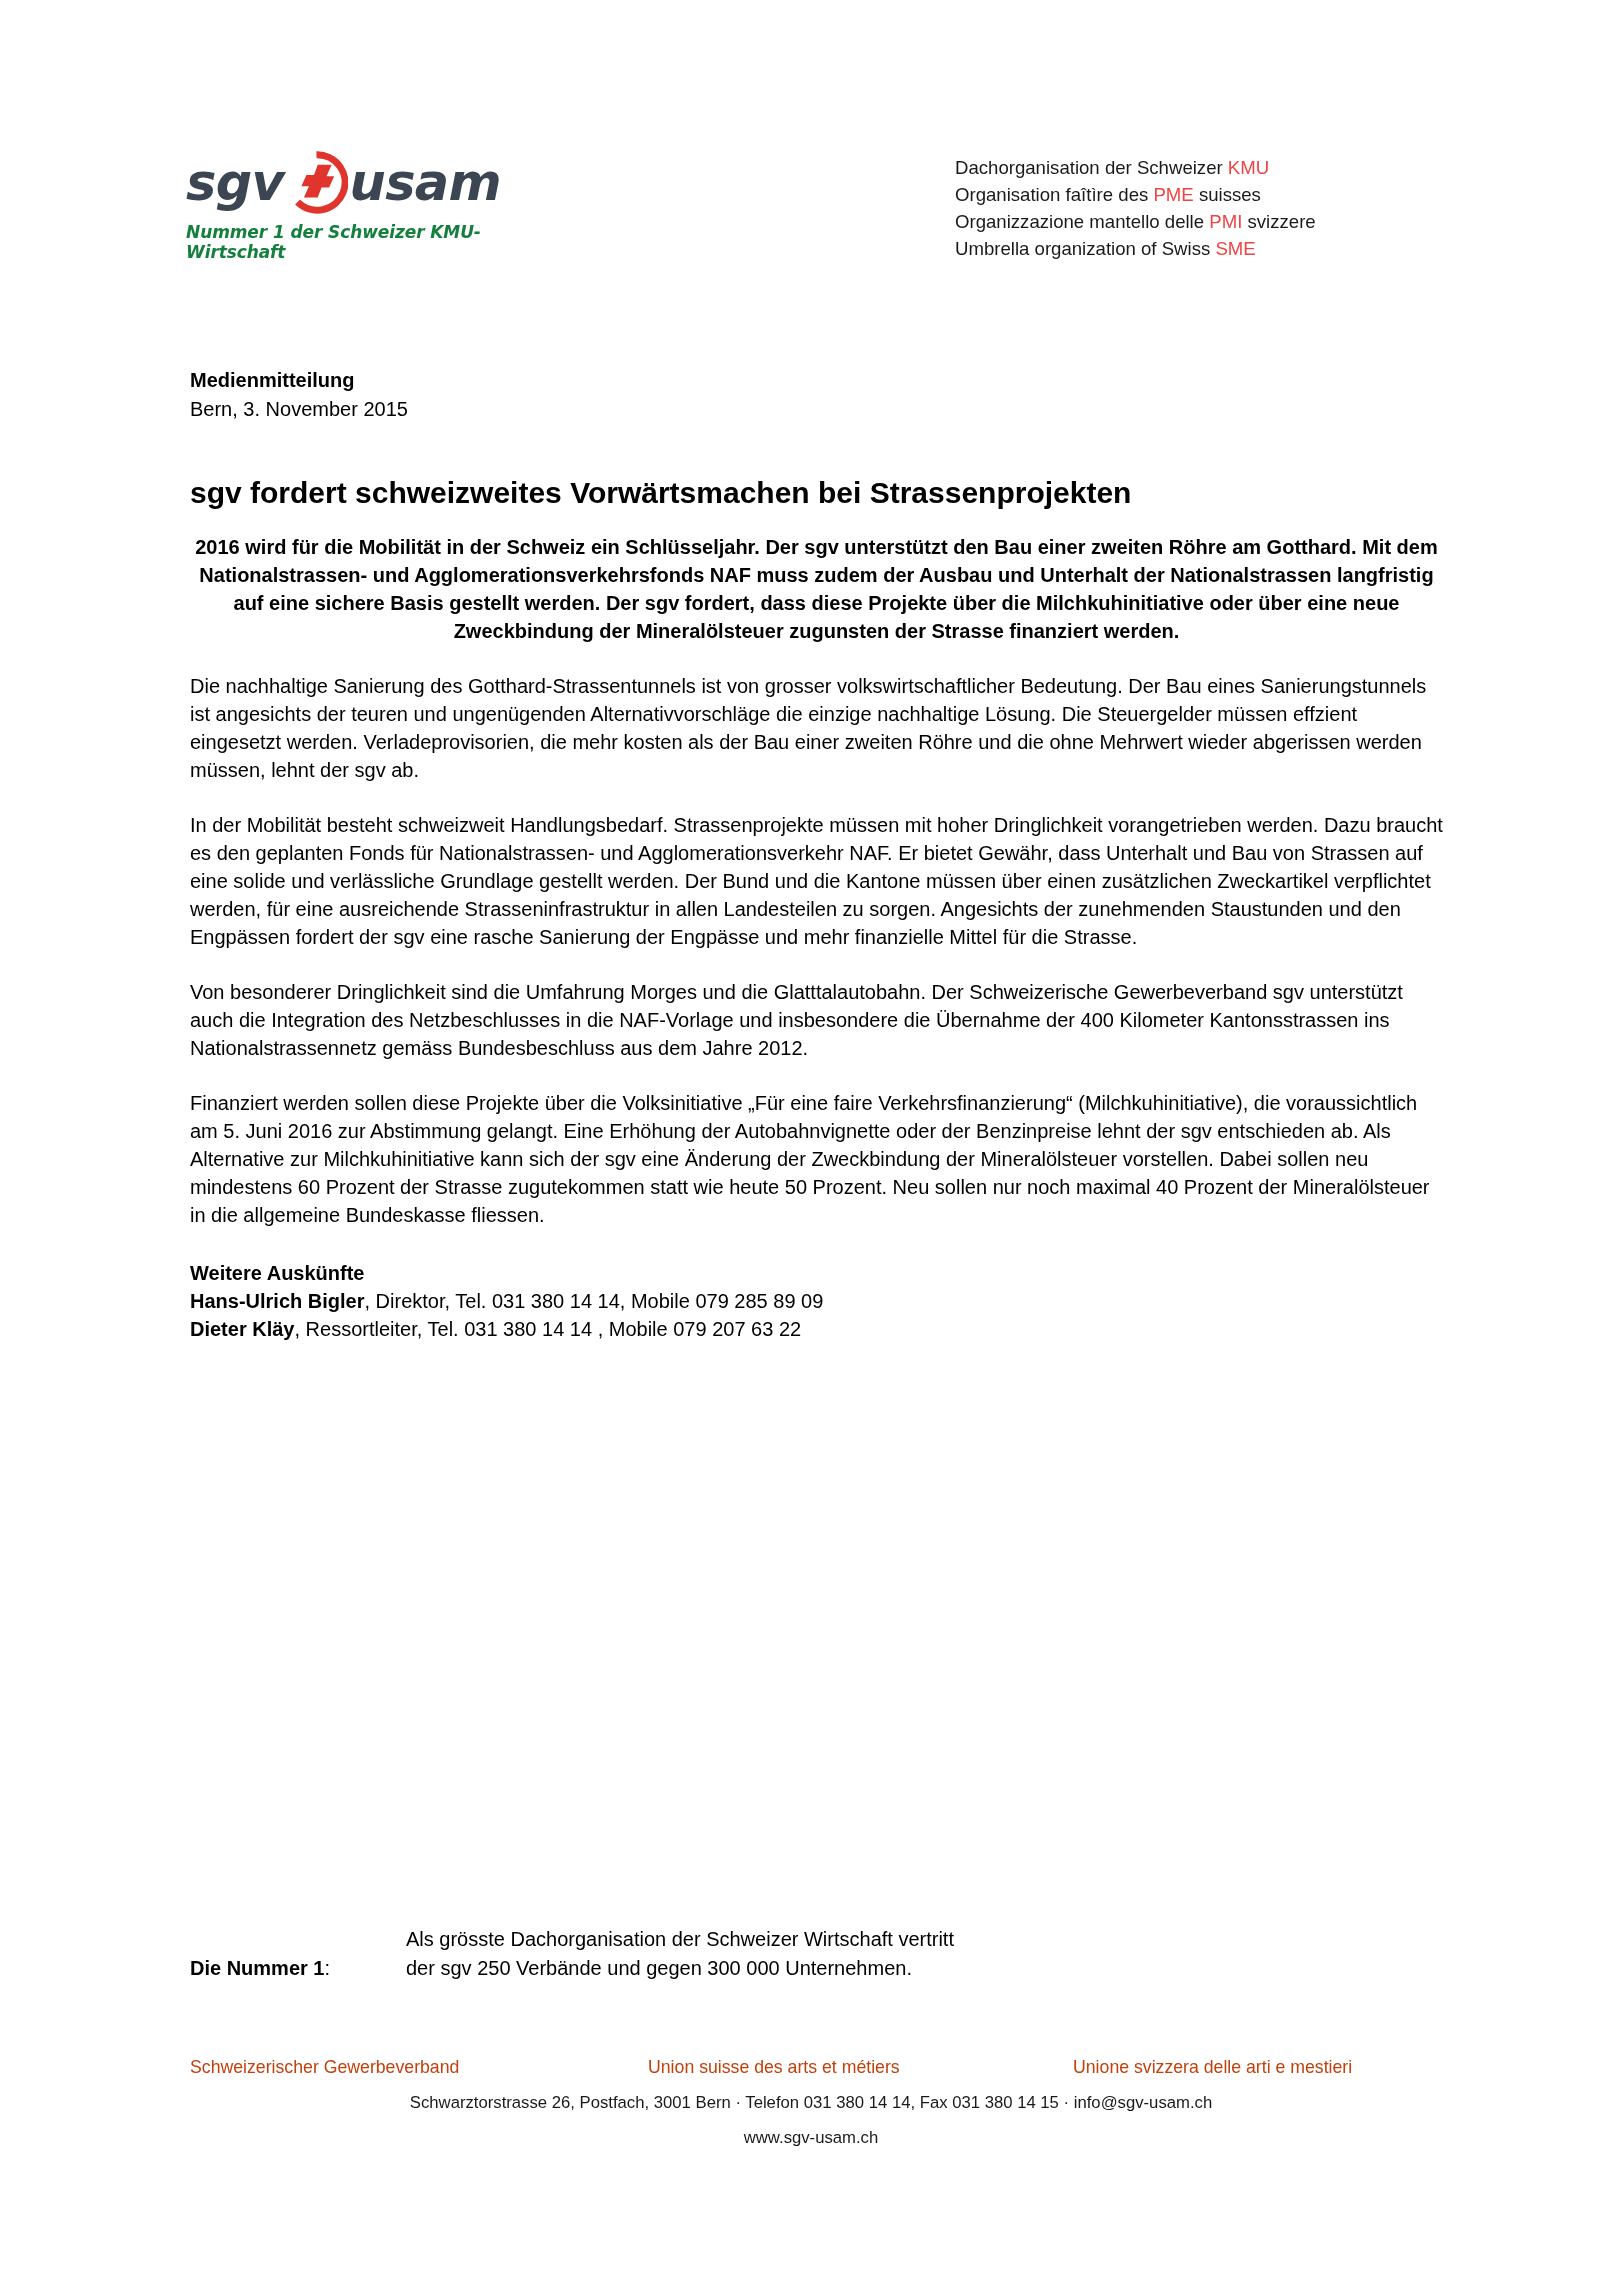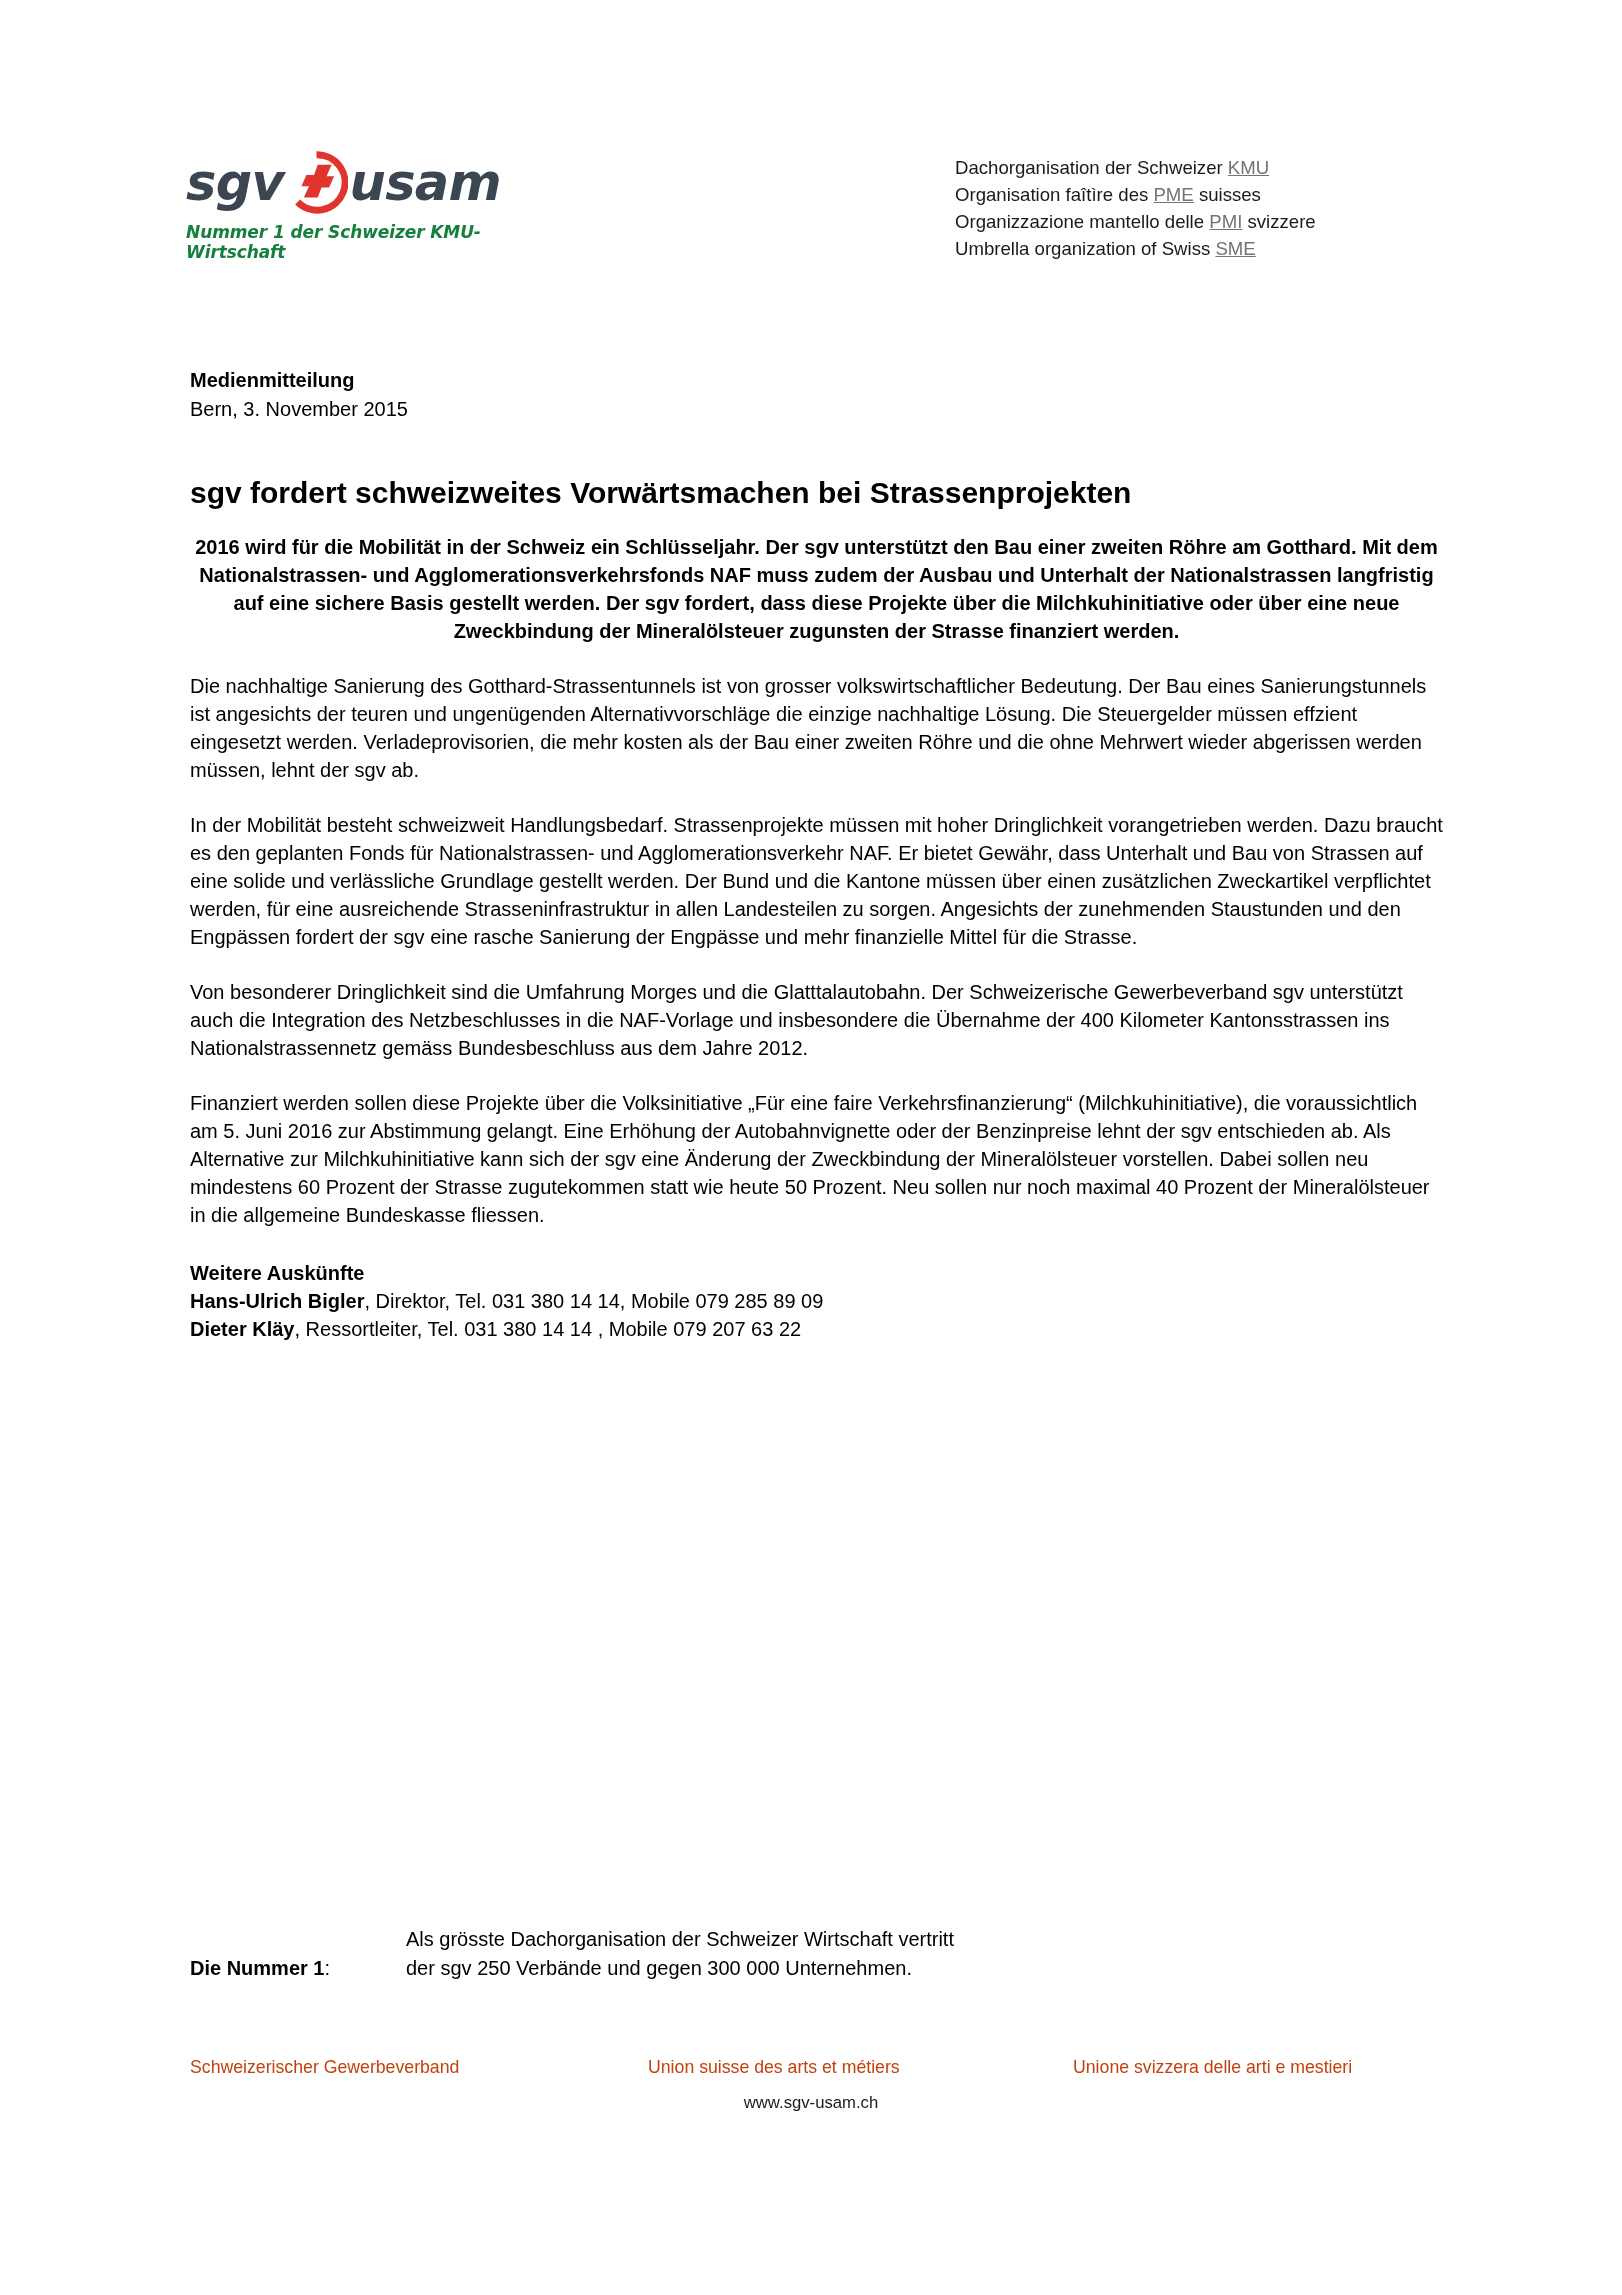--- a/index.html
+++ b/index.html
@@ -66,21 +66,21 @@
   }
   .header-langs {
     position: absolute;
     left: 769px;
     top: 6.5px;
     font-size: 18.6px;
     line-height: 27px;
     color: #1a1a1a;
     white-space: nowrap;
   }
-  .hl-accent { color: #737373; text-decoration: underline; }
+  .hl-accent { color: #ef4444; }
 
   
   .doc {
     position: absolute;
     left: 190px;
     top: 366px;
     width: 1253px;
   }
   .meta-title {
     font-weight: bold;
@@ -218,17 +218,18 @@
       <div>der sgv 250 Verbände und gegen 300 000 Unternehmen.</div>
     </div>
   </div>
 
   <div class="footer">
     <div class="footer-orgs">
       <div class="footer-org-1">Schweizerischer Gewerbeverband</div>
       <div class="footer-org-2">Union suisse des arts et métiers</div>
       <div class="footer-org-3">Unione svizzera delle arti e mestieri</div>
     </div>
+    <div class="footer-address">Schwarztorstrasse 26, Postfach, 3001 Bern  ·  Telefon 031 380 14 14, Fax 031 380 14 15  ·  info@sgv-usam.ch</div>
     <div class="footer-address">www.sgv-usam.ch</div>
   </div>
 
 </div>
 
 
 </body></html>

